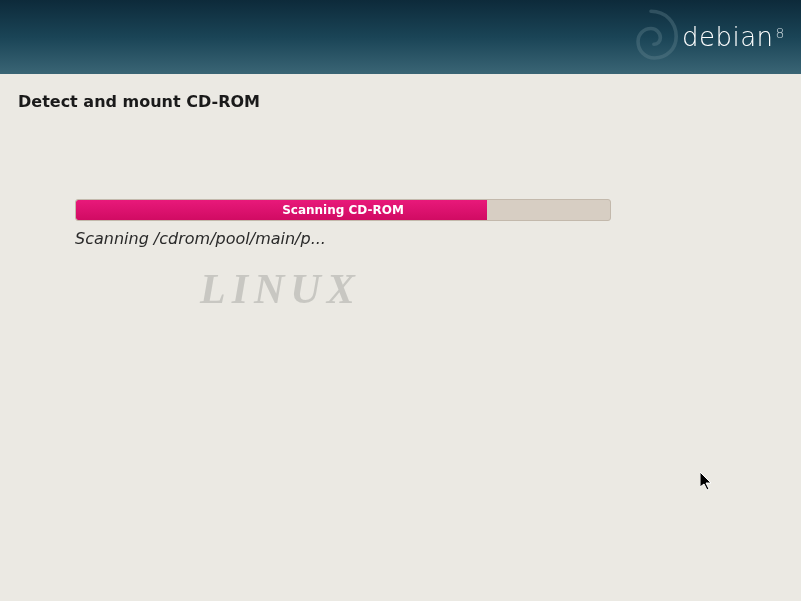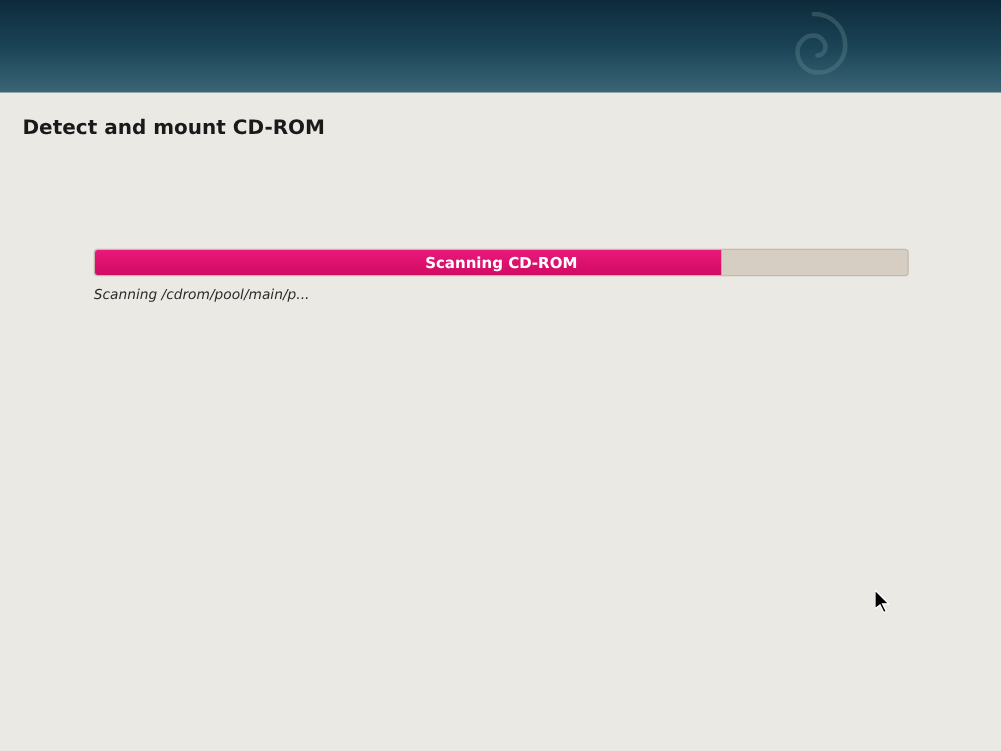--- a/index.html
+++ b/index.html
@@ -53,21 +53,21 @@
     .title {
       font-size: 16px;
       font-weight: bold;
       color: #1a1a1a;
     }
     .progress-area {
       margin-top: 88px;
       padding: 0 57px;
     }
     .progress-bar-outer {
-      width: 652px;
+      width: 536px;
       height: 22px;
       background: #d7cec3;
       border: 1px solid #c3b9ac;
       border-radius: 3px;
       position: relative;
       overflow: hidden;
     }
     .progress-bar-fill {
       height: 100%;
       background: linear-gradient(to bottom, #e8197a 0%, #d10b63 100%);
@@ -83,21 +83,21 @@
       display: flex;
       align-items: center;
       justify-content: center;
       color: #ffffff;
       font-size: 12px;
       font-weight: bold;
       pointer-events: none;
     }
     .status-text {
       margin-top: 8px;
-      font-size: 11px;
+      font-size: 16px;
       font-style: italic;
       color: #2a2a2a;
     }
     .watermark {
       position: absolute;
       left: 200px;
       top: 268px;
       text-align: left;
       pointer-events: none;
     }
@@ -125,32 +125,37 @@
       pointer-events: none;
     }
   </style>
 </head>
 <body>
 
 <div class="header">
   <svg class="swirl" viewBox="0 0 100 100">
     <path d="M50 10 C 70 10, 85 25, 85 45 C 85 62, 72 75, 55 75 C 42 75, 32 65, 32 52 C 32 42, 40 34, 50 34 C 57 34, 63 40, 63 47 C 63 52, 59 56, 54 56" fill="none" stroke="#6a8a95" stroke-width="5" stroke-linecap="round"></path>
   </svg>
+  <div class="logo-text">
+    <span>debian</span>
+    <span class="logo-version">8</span>
+  </div>
 </div>
 
 <div class="content">
   <div class="title">Detect and mount CD-ROM</div>
 
   <div class="progress-area">
     <div class="progress-bar-outer">
       <div class="progress-bar-fill" style="width:77%"></div>
       <div class="progress-label">Scanning CD-ROM</div>
     </div>
     <div class="status-text">Scanning /cdrom/pool/main/p...</div>
   </div>
 </div>
 
 <div class="watermark">
+  <div class="watermark-line1">LINUX</div>
 </div>
 
 <svg class="cursor" width="14" height="20" viewBox="0 0 14 20">
   <path d="M0 0 L0 15 L4 12 L7 18 L9 17 L6 11 L11 11 Z" fill="#000000" stroke="#ffffff" stroke-width="1"></path>
 </svg>
 
 </body></html>

